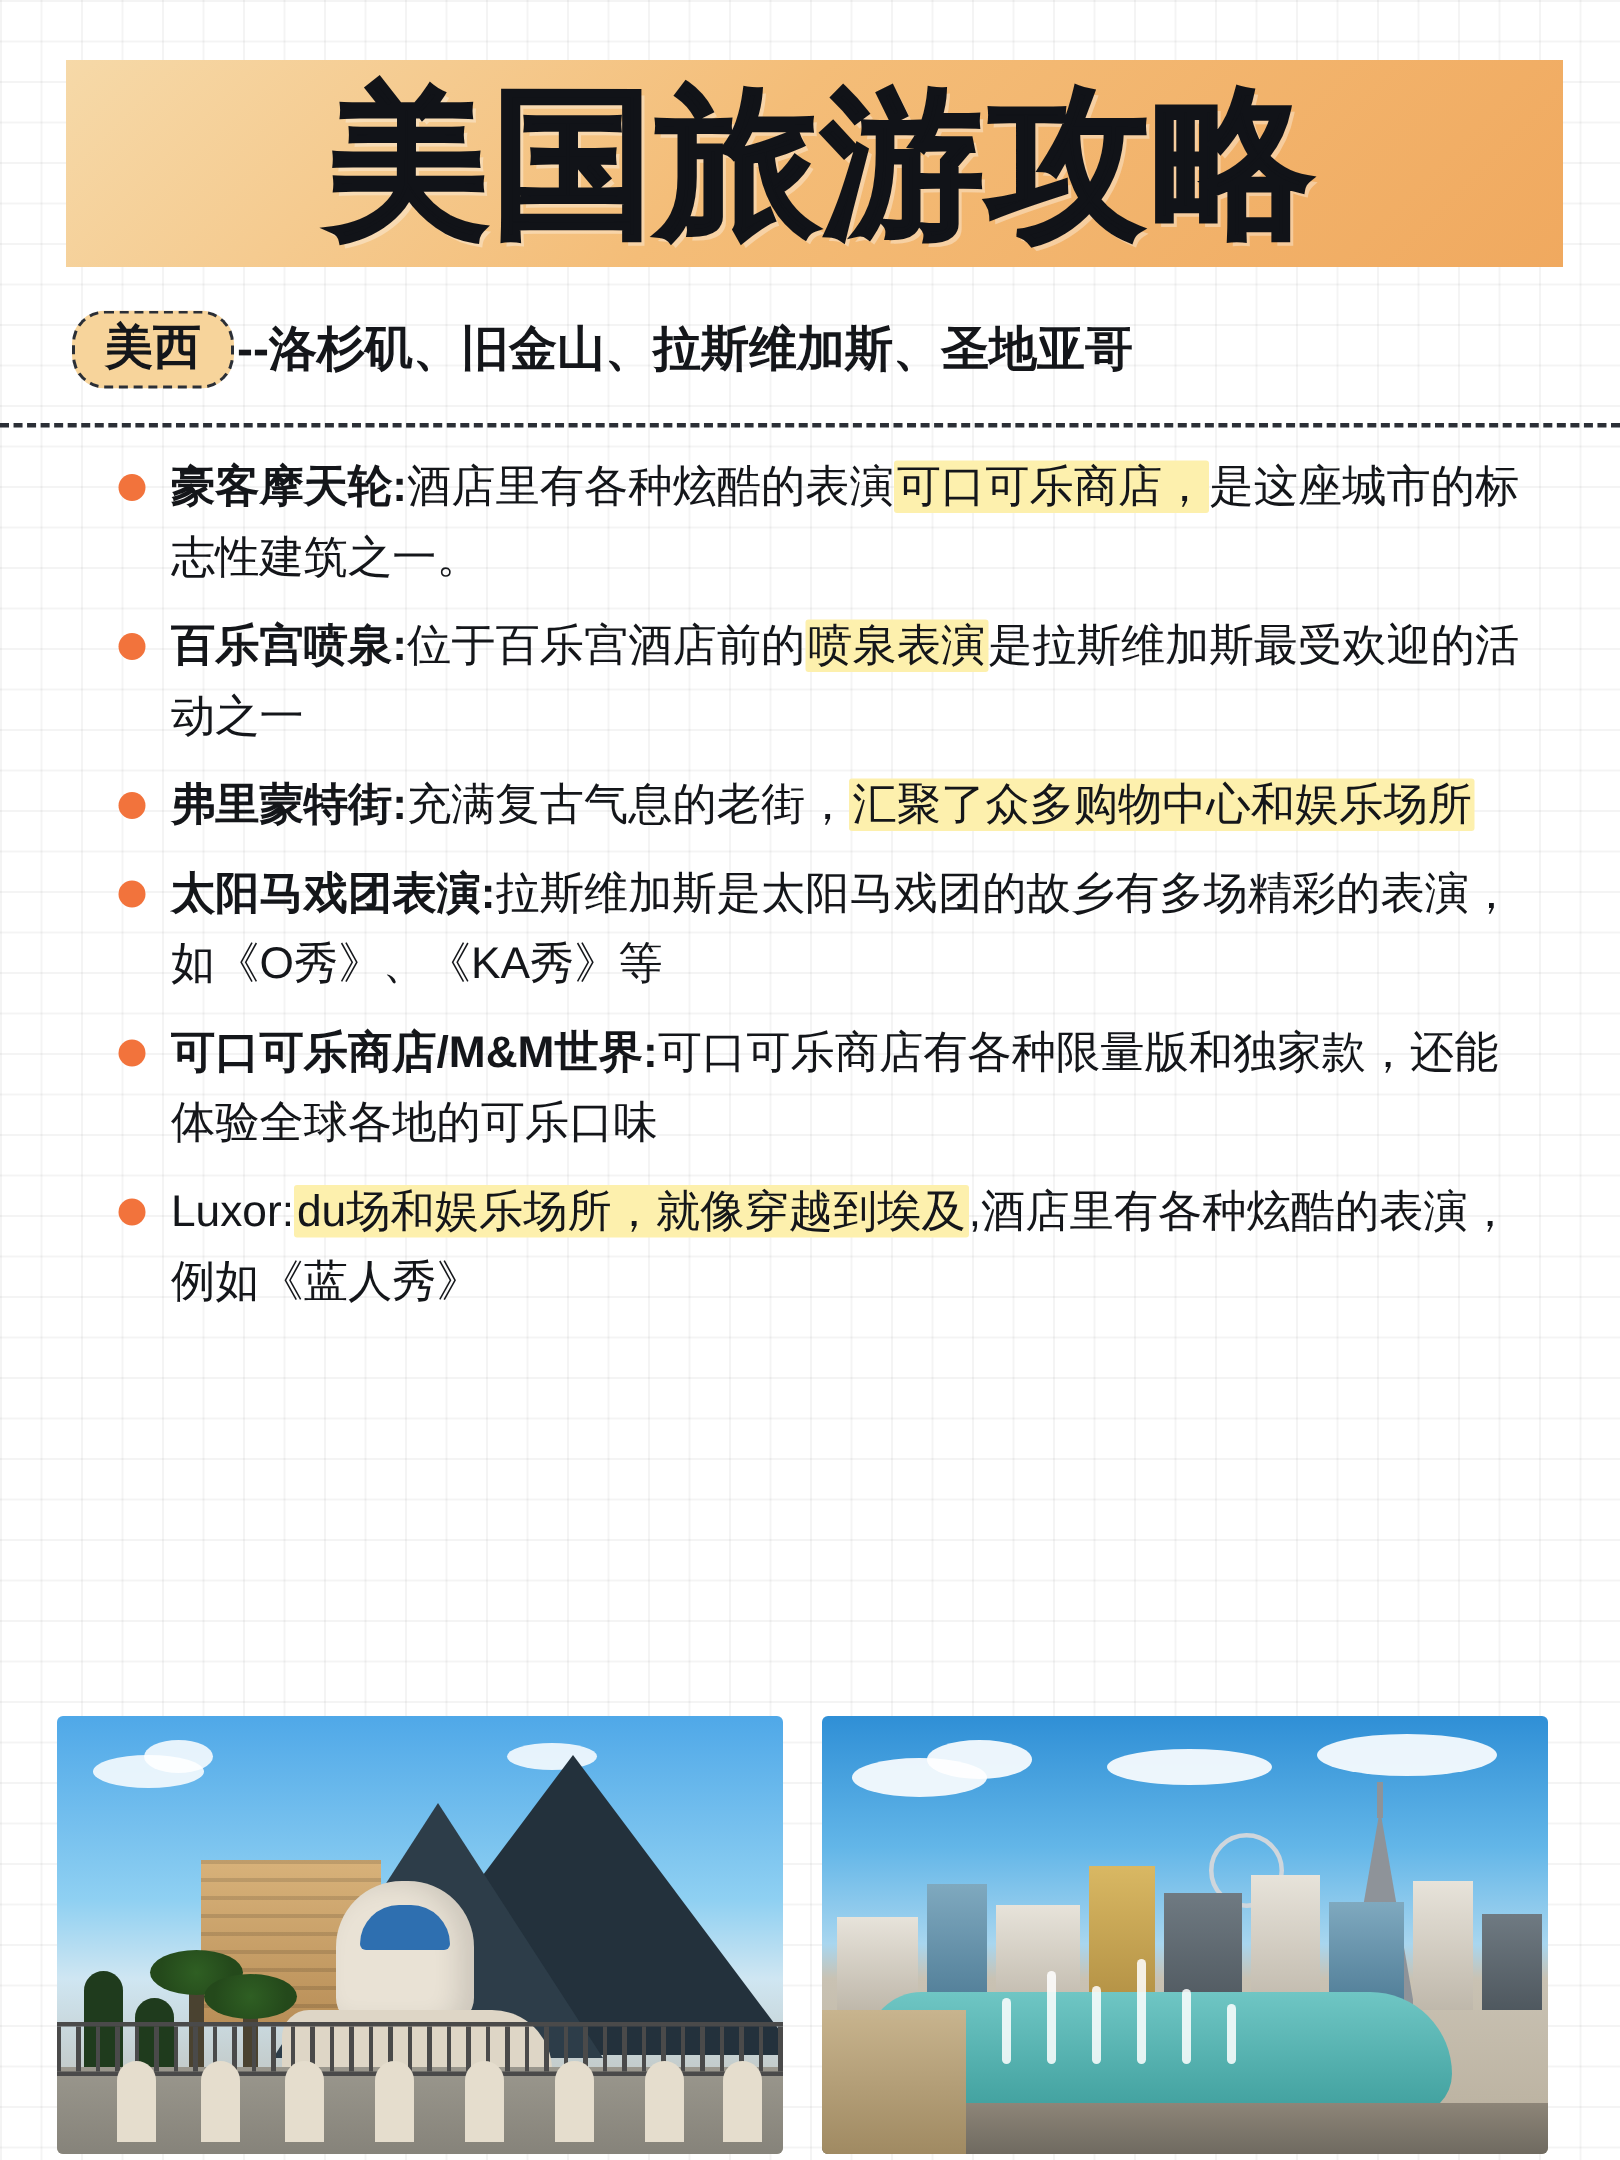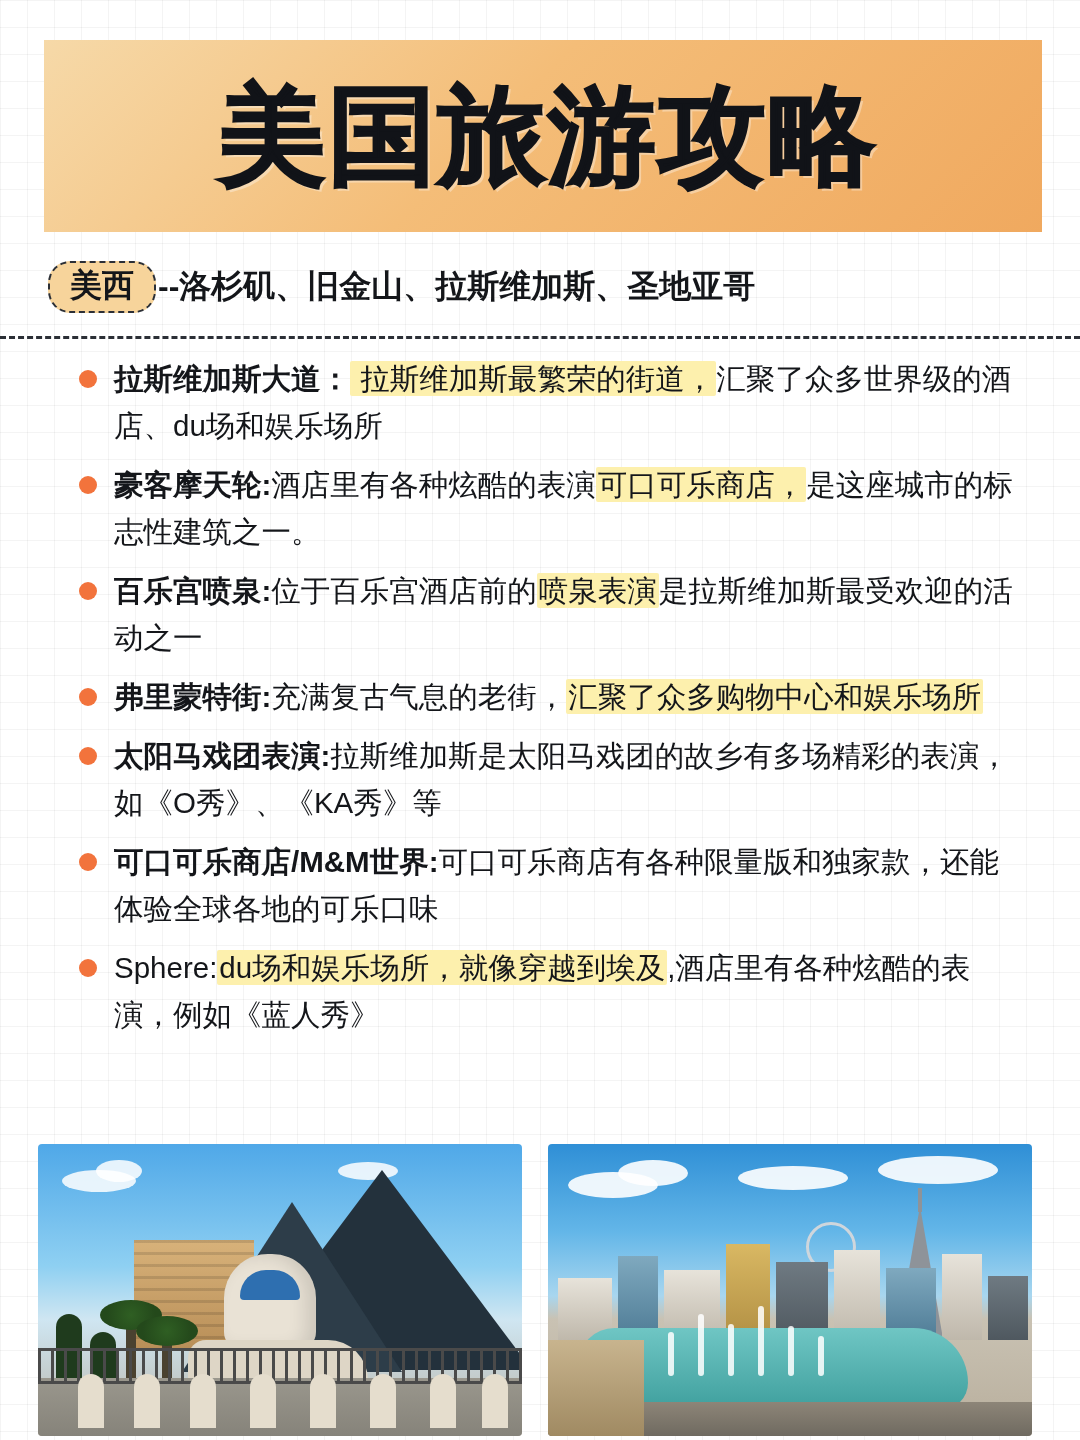--- a/index.html
+++ b/index.html
@@ -25,21 +25,21 @@
     width: 1080px;
     height: 1440px;
     box-sizing: border-box;
     padding: 0 38px;
   }
 
   
   .title-banner {
     margin-top: 40px;
     margin-left: 6px;
-    height: 192px;
+    height: 138px;
     background: linear-gradient(135deg, #f6d9a8 0%, #f4bd78 45%, #f0a95f 100%);
     display: flex;
     align-items: center;
     justify-content: center;
     padding-left: 10px;
   }
   .title-text {
     font-size: 108px;
     font-weight: 900;
     letter-spacing: 2px;
@@ -329,27 +329,26 @@
 
   <div class="subtitle-row">
     <div class="pill-dashed">美西</div>
     <div class="subtitle-text">--洛杉矶、旧金山、拉斯维加斯、圣地亚哥</div>
   </div>
 
   <div class="divider"></div>
 
 
   <ul class="bullets" id="bullet-list">
-      <li><span class="b">拉斯维加斯大道：</span><span class="hl"> 拉斯维加斯最繁荣的街道，</span><span>汇聚了众多世界级的酒店、du场和娱乐场所</span></li>
       <li><span class="b">豪客摩天轮:</span><span>酒店里有各种炫酷的表演</span><span class="hl">可口可乐商店，</span><span>是这座城市的标志性建筑之一。</span></li>
       <li><span class="b">百乐宫喷泉:</span><span>位于百乐宫酒店前的</span><span class="hl">喷泉表演</span><span>是拉斯维加斯最受欢迎的活动之一</span></li>
       <li><span class="b">弗里蒙特街:</span><span>充满复古气息的老街，</span><span class="hl">汇聚了众多购物中心和娱乐场所</span></li>
       <li><span class="b">太阳马戏团表演:</span><span>拉斯维加斯是太阳马戏团的故乡有多场精彩的表演，如《O秀》、《KA秀》等</span></li>
       <li><span class="b">可口可乐商店/M&amp;M世界:</span><span>可口可乐商店有各种限量版和独家款，还能体验全球各地的可乐口味</span></li>
-      <li><span>Sphere:</span><span class="hl">du场和娱乐场所，就像穿越到埃及</span><span>,酒店里有各种炫酷的表演，例如《蓝人秀》</span></li>
+      <li><span>Luxor:</span><span class="hl">du场和娱乐场所，就像穿越到埃及</span><span>,酒店里有各种炫酷的表演，例如《蓝人秀》</span></li>
     </ul>
 
   <div class="photos">
 
     <div class="photo ph1">
       <div class="cloud" style="left:24px; top:26px; width:74px; height:22px;"></div>
       <div class="cloud" style="left:58px; top:16px; width:46px; height:22px;"></div>
       <div class="cloud" style="left:300px; top:18px; width:60px; height:18px;"></div>
       <div class="pyramid"></div>
       <div class="pyramid2"></div>

